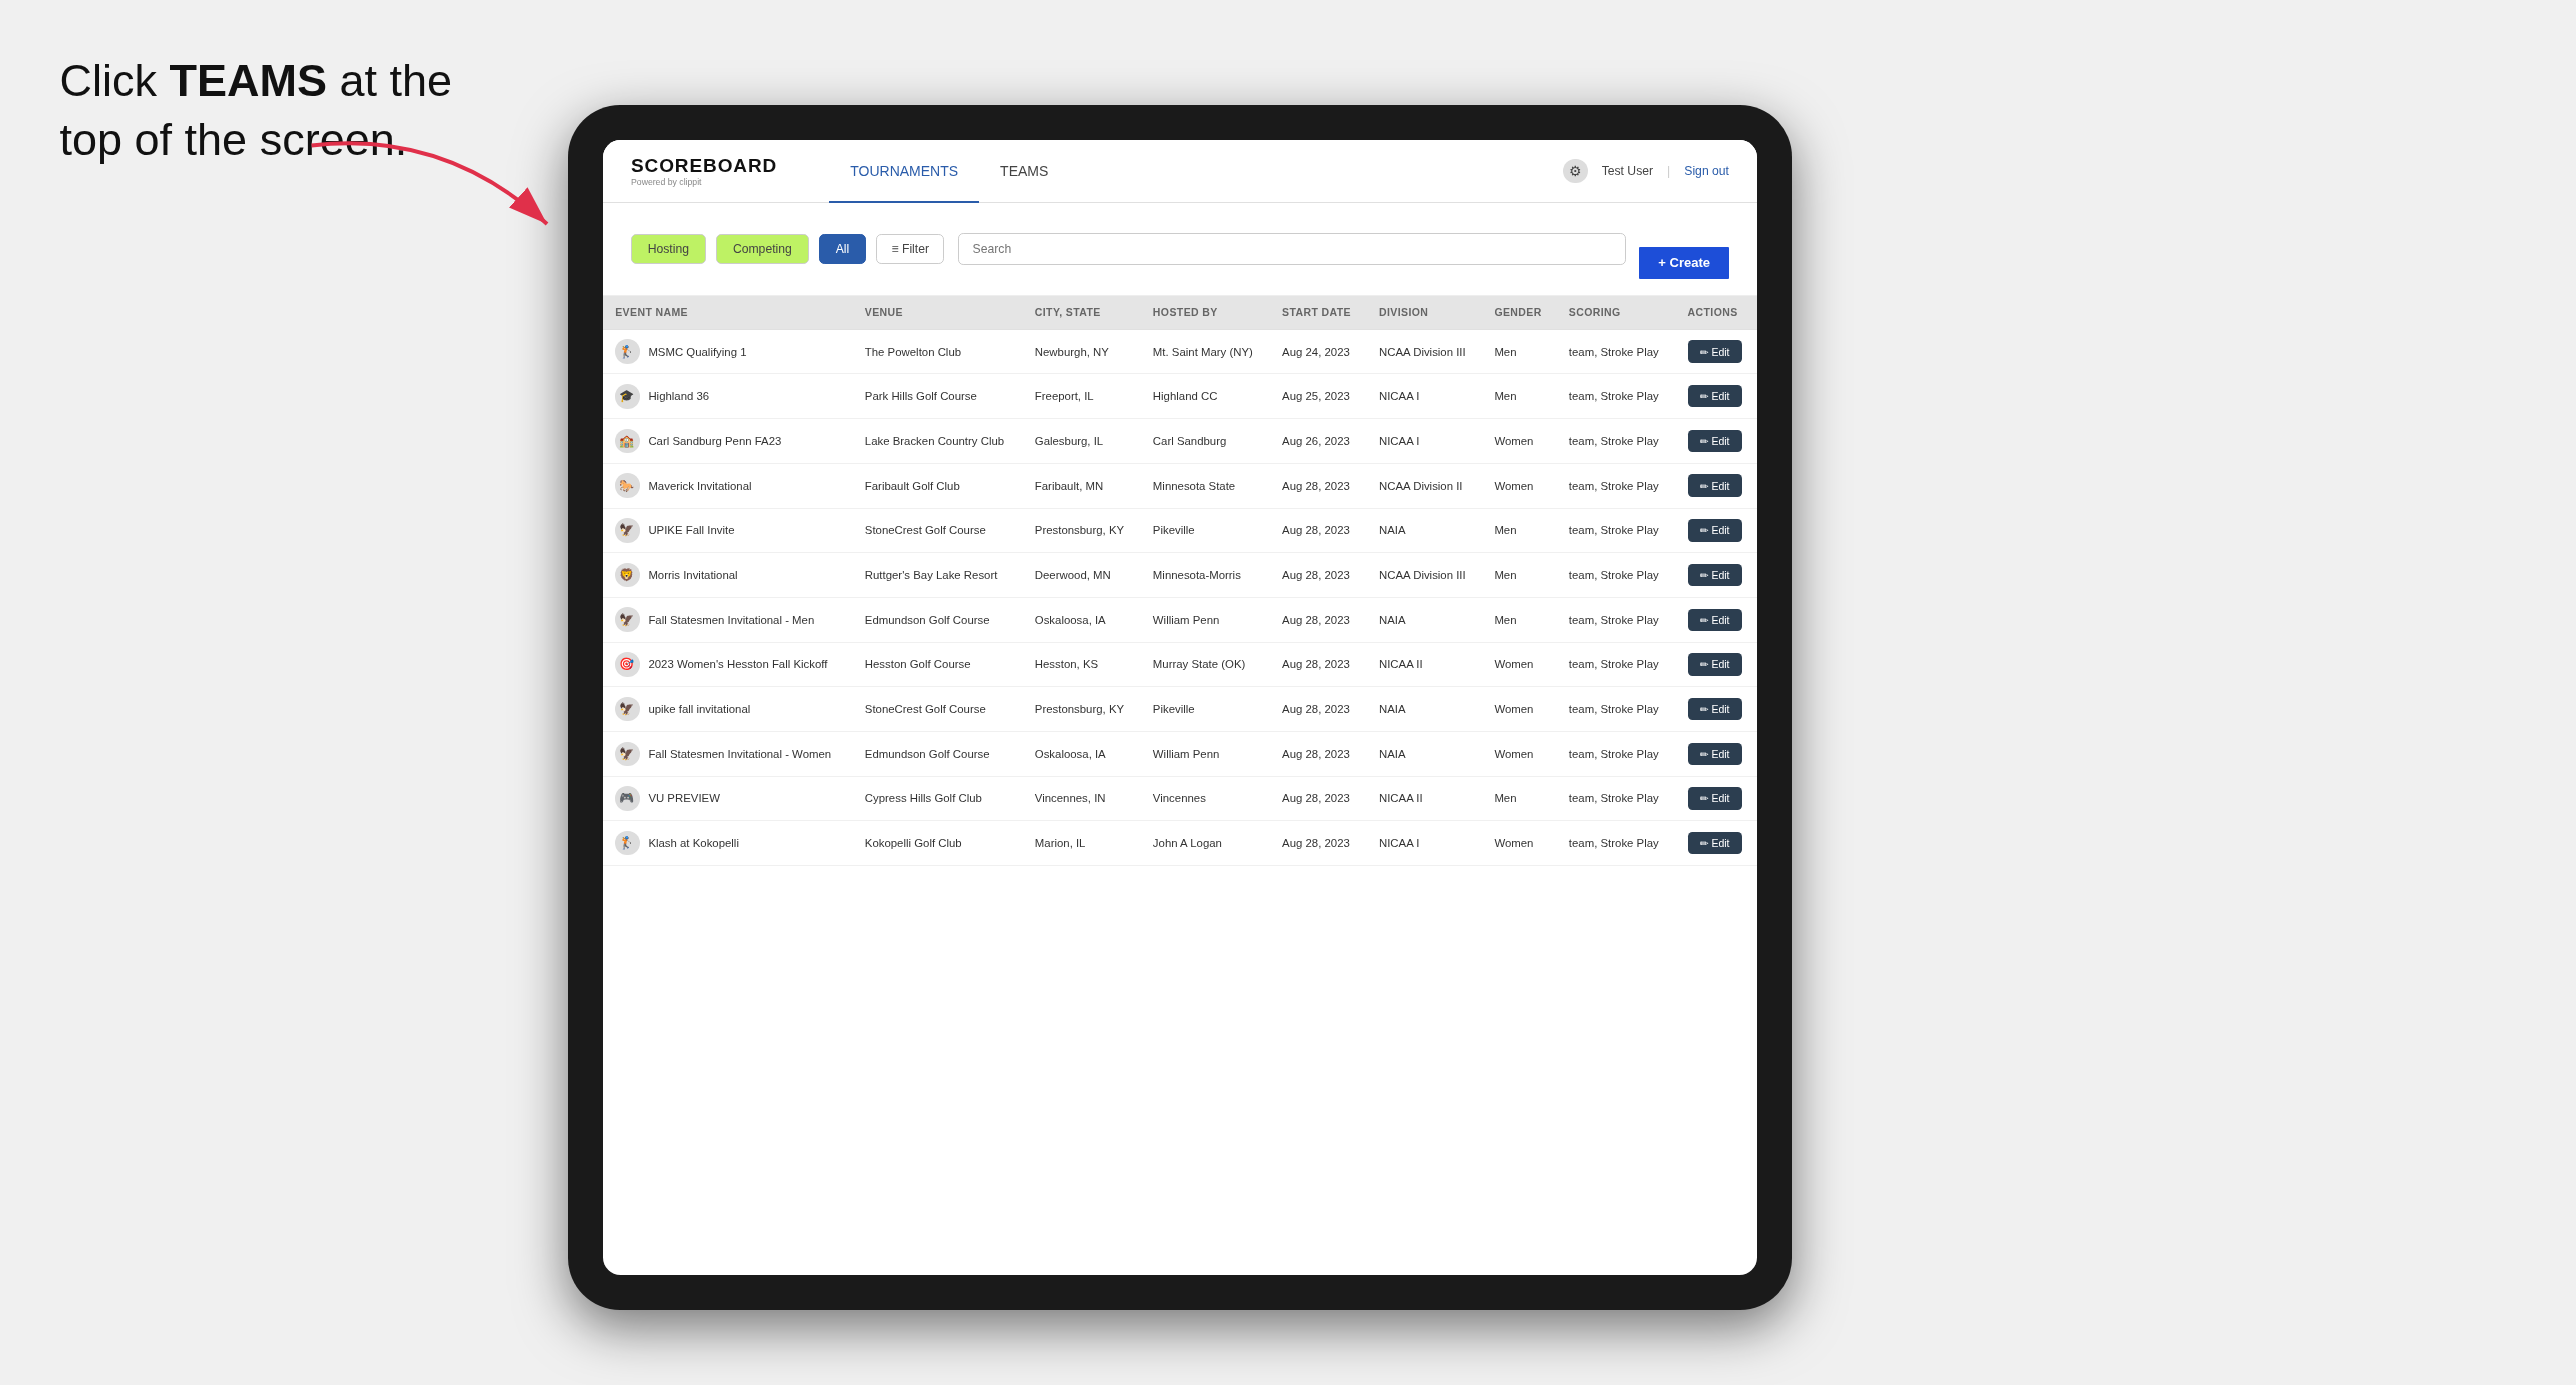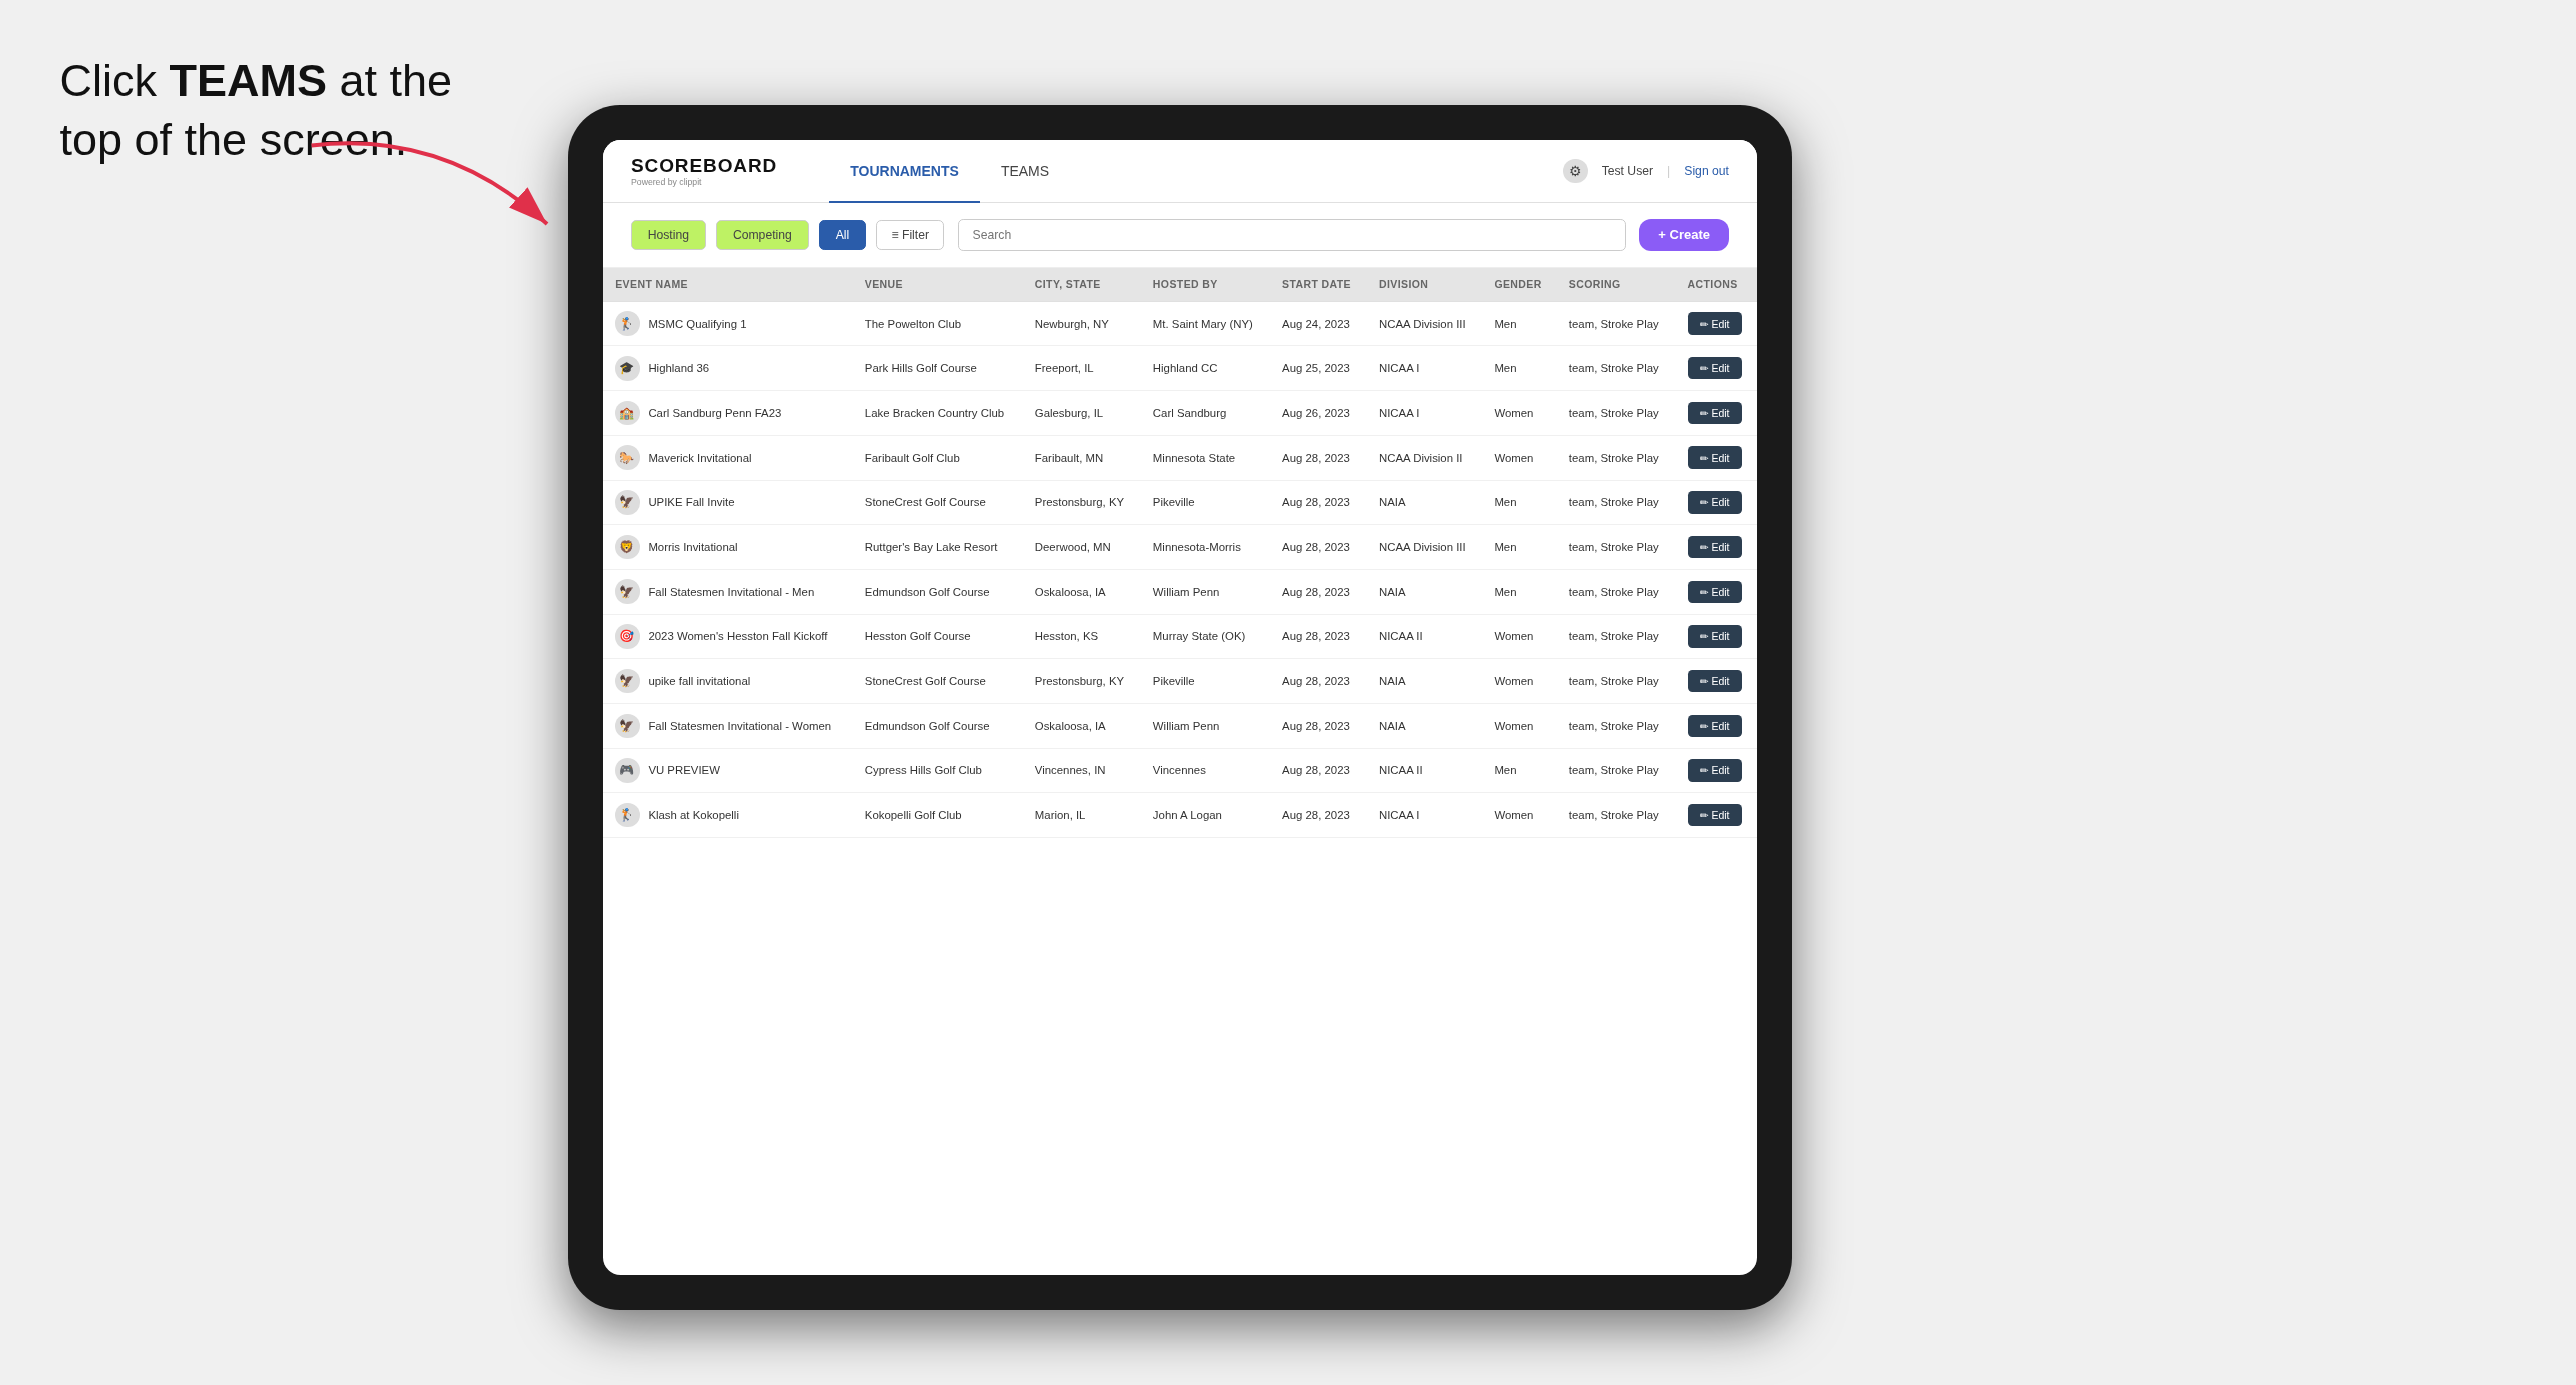--- a/index.html
+++ b/index.html
@@ -105,21 +105,21 @@
       font-size: 14px;
       color: #444;
       cursor: pointer;
       border-bottom: 2.6px solid transparent;
       margin-bottom: -1.7px;
     }
 
     .nav-link.active {
       border-bottom: 2.6px solid #2a5caa;
       color: #2a5caa;
-      font-weight: 700;
+      font-weight: 400;
     }
 
     .nav-right {
       display: flex;
       align-items: center;
       gap: 14px;
       font-size: 12.2px;
       color: #444;
     }
 
@@ -187,30 +187,31 @@
       width: 100%;
       padding: 7.9px 14px;
       border: 0.9px solid #ccc;
       border-radius: 5.2px;
       font-size: 12.2px;
       color: #444;
     }
 
     .create-btn {
       padding: 8.7px 19px;
-      background: #8b5cf6;
+      background: #1d4ed8;
       color: #fff;
       border: none;
-      border-radius: 12px;
+      border-radius: 1px;
       font-size: 13px;
       font-weight: 600;
       cursor: pointer;
       display: flex;
       align-items: center;
       gap: 5.2px;
+      margin-top: 28px;
     }
 
     
     .table-container {
       flex: 1;
       overflow-y: auto;
     }
 
     table {
       width: 100%;

